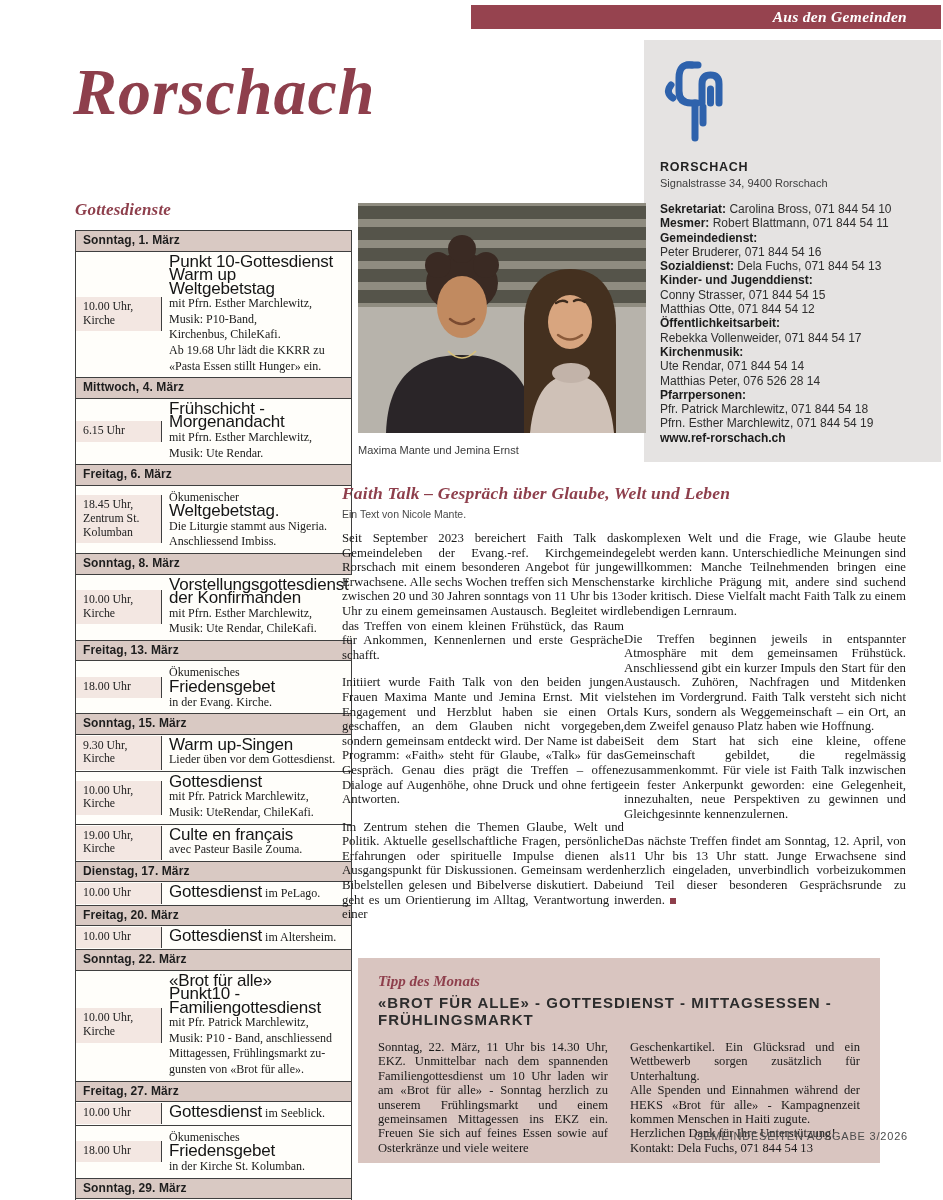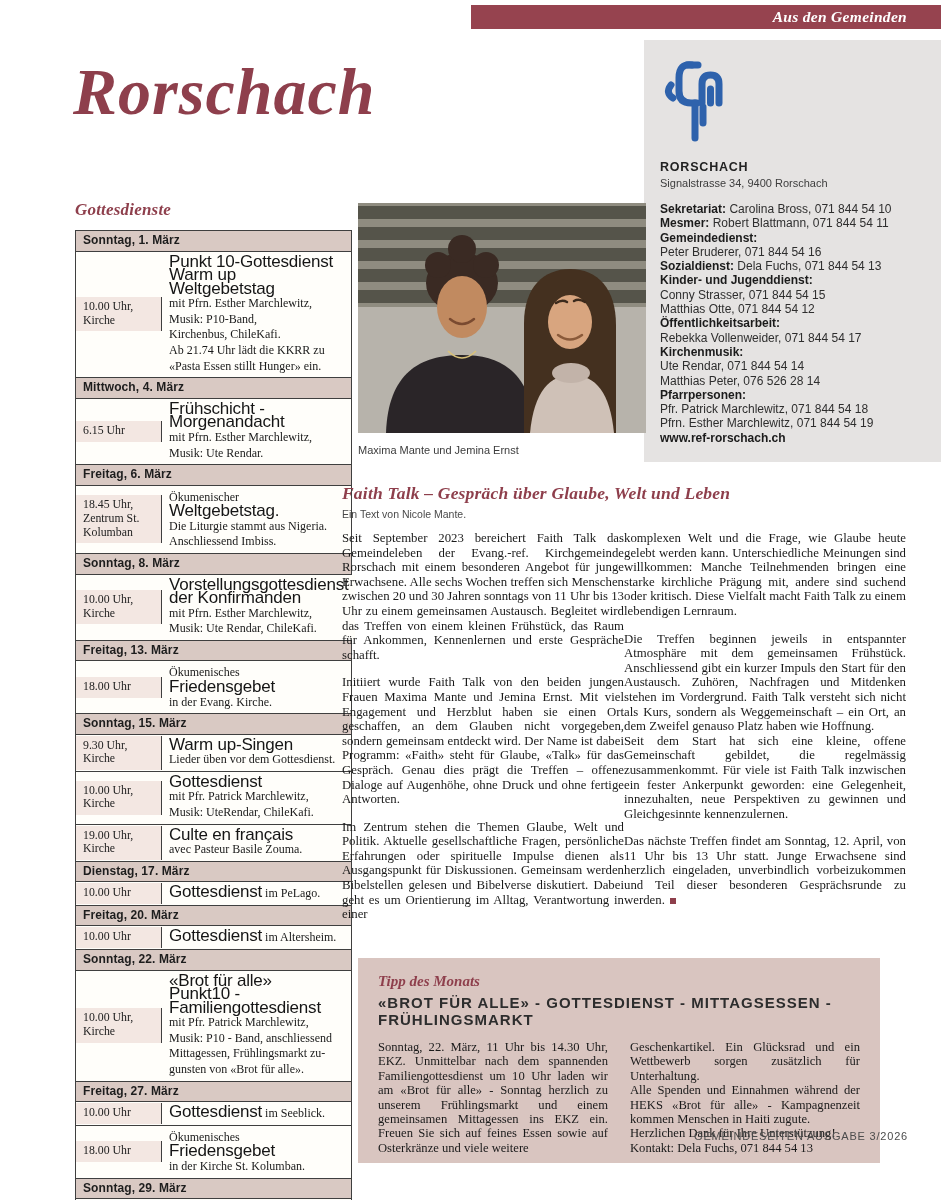--- a/index.html
+++ b/index.html
@@ -179,21 +179,21 @@
         <div class="time-cell">
           <div class="tline">10.00 Uhr,</div>
           <div class="tline">Kirche</div>
         </div>
         <div class="content-cell">
           <div class="cline"><span class="seg-b">Punkt 10-Gottesdienst</span></div>
           <div class="cline"><span class="seg-b">Warm up Weltgebetstag</span></div>
           <div class="cline"><span class="seg-n">mit Pfrn. Esther Marchlewitz,</span></div>
           <div class="cline"><span class="seg-n">Musik: P10-Band,</span></div>
           <div class="cline"><span class="seg-n">Kirchenbus, ChileKafi.</span></div>
-          <div class="cline"><span class="seg-n">Ab 21.74 Uhr lädt die KKRR zu</span></div>
+          <div class="cline"><span class="seg-n">Ab 19.68 Uhr lädt die KKRR zu</span></div>
           <div class="cline"><span class="seg-n">«Pasta Essen stillt Hunger» ein.</span></div>
         </div>
       </div>
       <div class="sched-date">Mittwoch, 4. März</div>
       <div class="sched-event">
         <div class="time-cell">
           <div class="tline">6.15 Uhr</div>
         </div>
         <div class="content-cell">
           <div class="cline"><span class="seg-b">Frühschicht - Morgenandacht</span></div>

